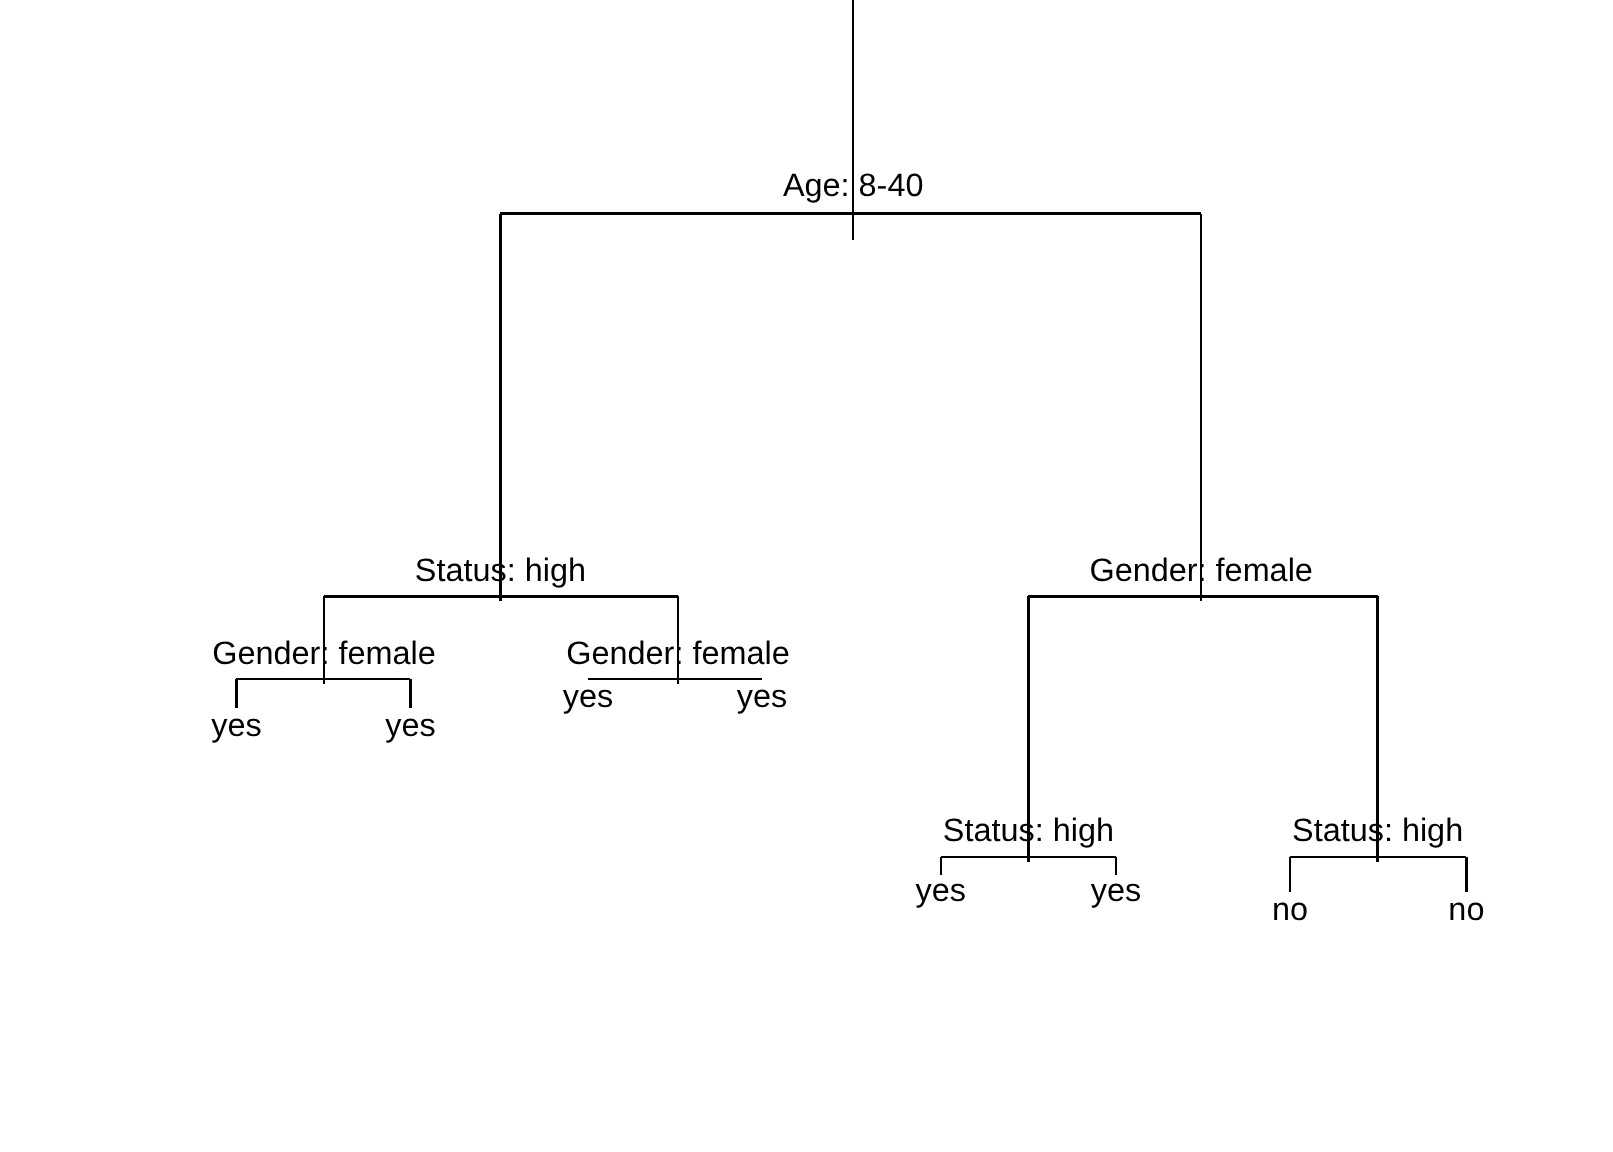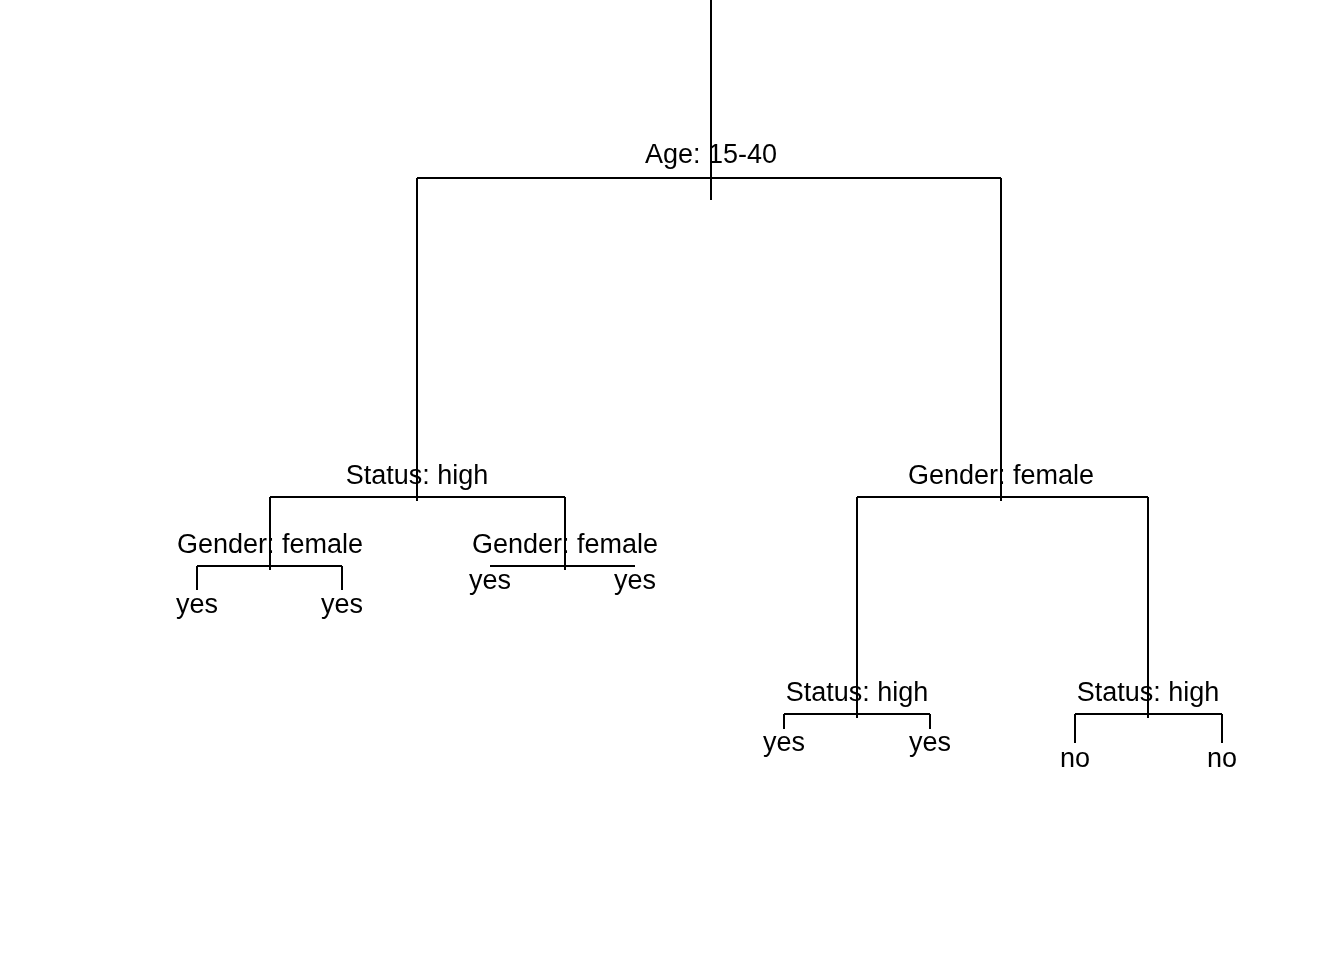--- a/index.html
+++ b/index.html
@@ -69,21 +69,21 @@
         <line x1="197" y1="566" x2="197" y2="590" stroke="#000000"></line>
         <line x1="342" y1="566" x2="342" y2="590" stroke="#000000"></line>
         <line x1="784" y1="714" x2="784" y2="729" stroke="#000000"></line>
         <line x1="930" y1="714" x2="930" y2="729" stroke="#000000"></line>
         <line x1="1075" y1="714" x2="1075" y2="743" stroke="#000000"></line>
         <line x1="1222" y1="714" x2="1222" y2="743" stroke="#000000"></line>
       </g>
   </svg>
 
   <div id="label-layer">
-      <div class="node-label" style="left: 711px; top: 168px;">Age: 15-40</div>
+      <div class="node-label" style="left: 711px; top: 168px;">Age: 8-40</div>
       <div class="node-label" style="left: 417px; top: 489px;">Status: high</div>
       <div class="node-label" style="left: 270px; top: 558px;">Gender: female</div>
       <div class="node-label" style="left: 565px; top: 558px;">Gender: female</div>
       <div class="node-label" style="left: 1001px; top: 489px;">Gender: female</div>
       <div class="node-label" style="left: 857px; top: 706px;">Status: high</div>
       <div class="node-label" style="left: 1148px; top: 706px;">Status: high</div>
       <div class="leaf-label" style="left: 197px; top: 618px;">yes</div>
       <div class="leaf-label" style="left: 342px; top: 618px;">yes</div>
       <div class="leaf-label" style="left: 490px; top: 594px;">yes</div>
       <div class="leaf-label" style="left: 635px; top: 594px;">yes</div>

